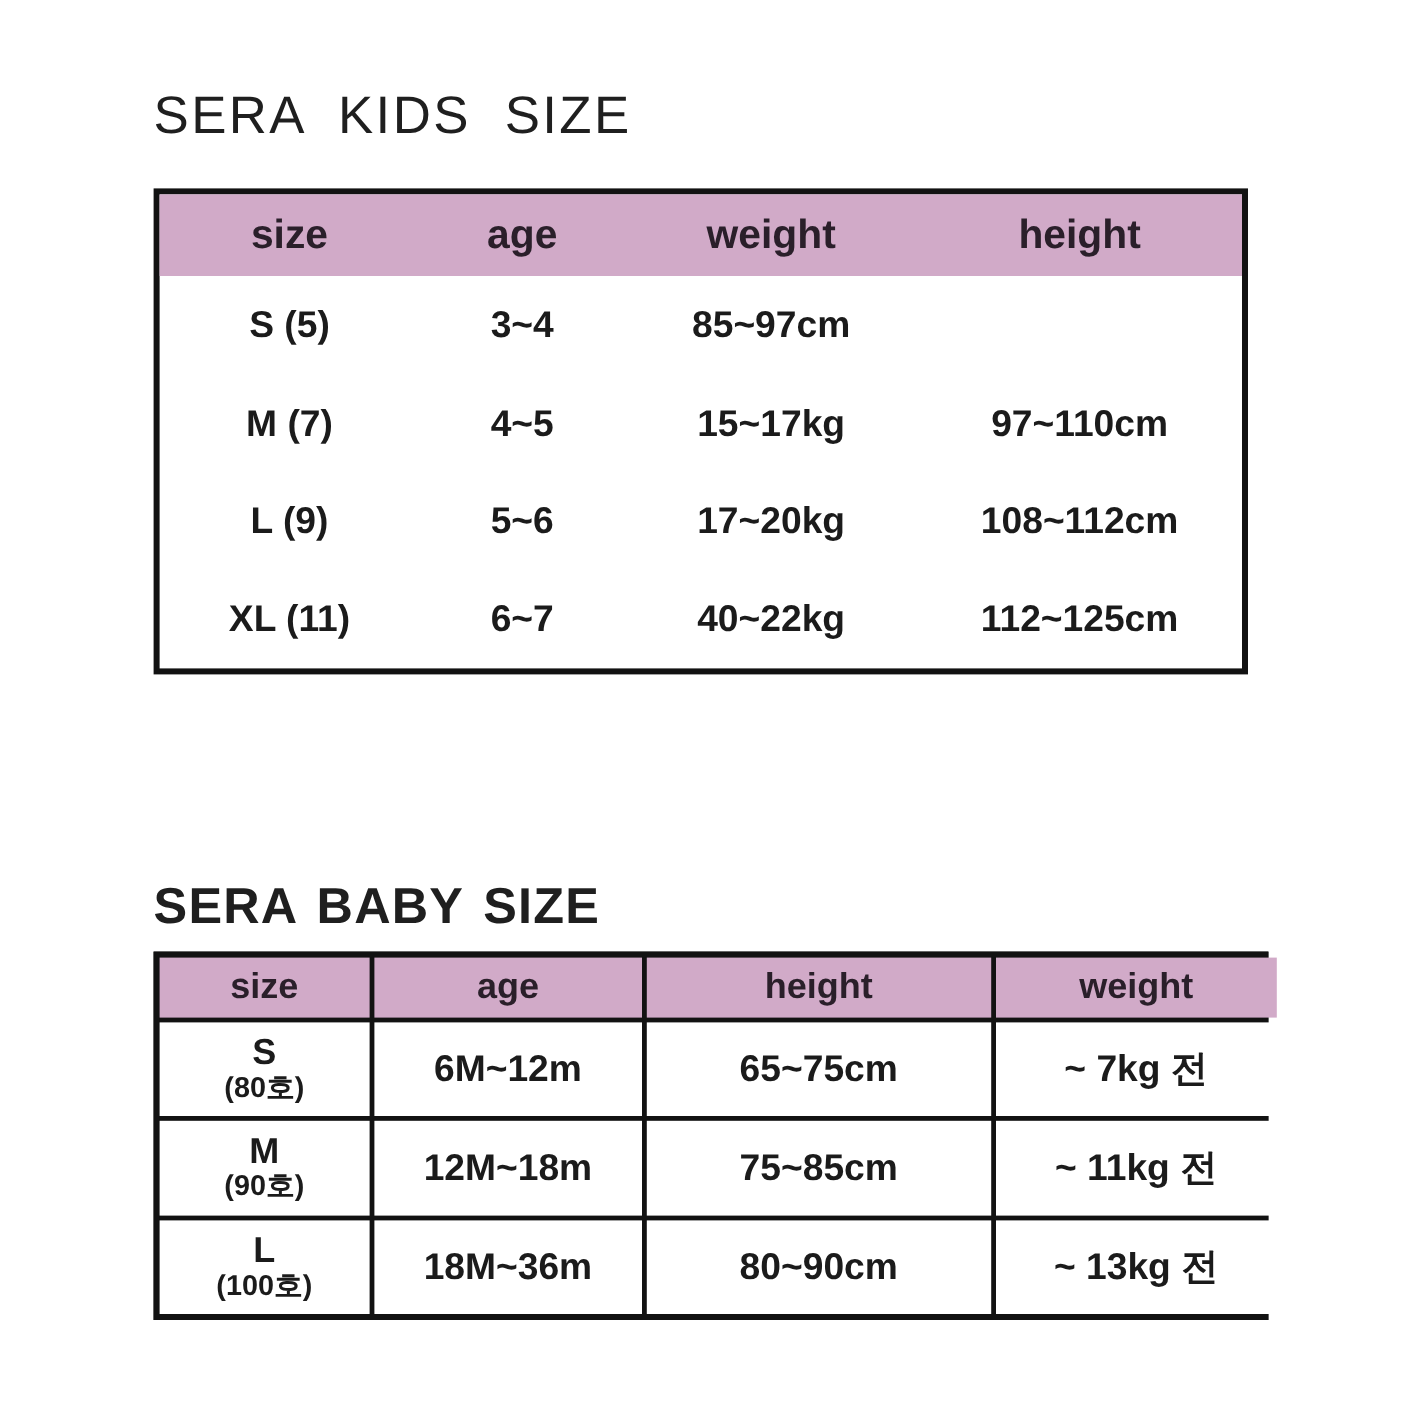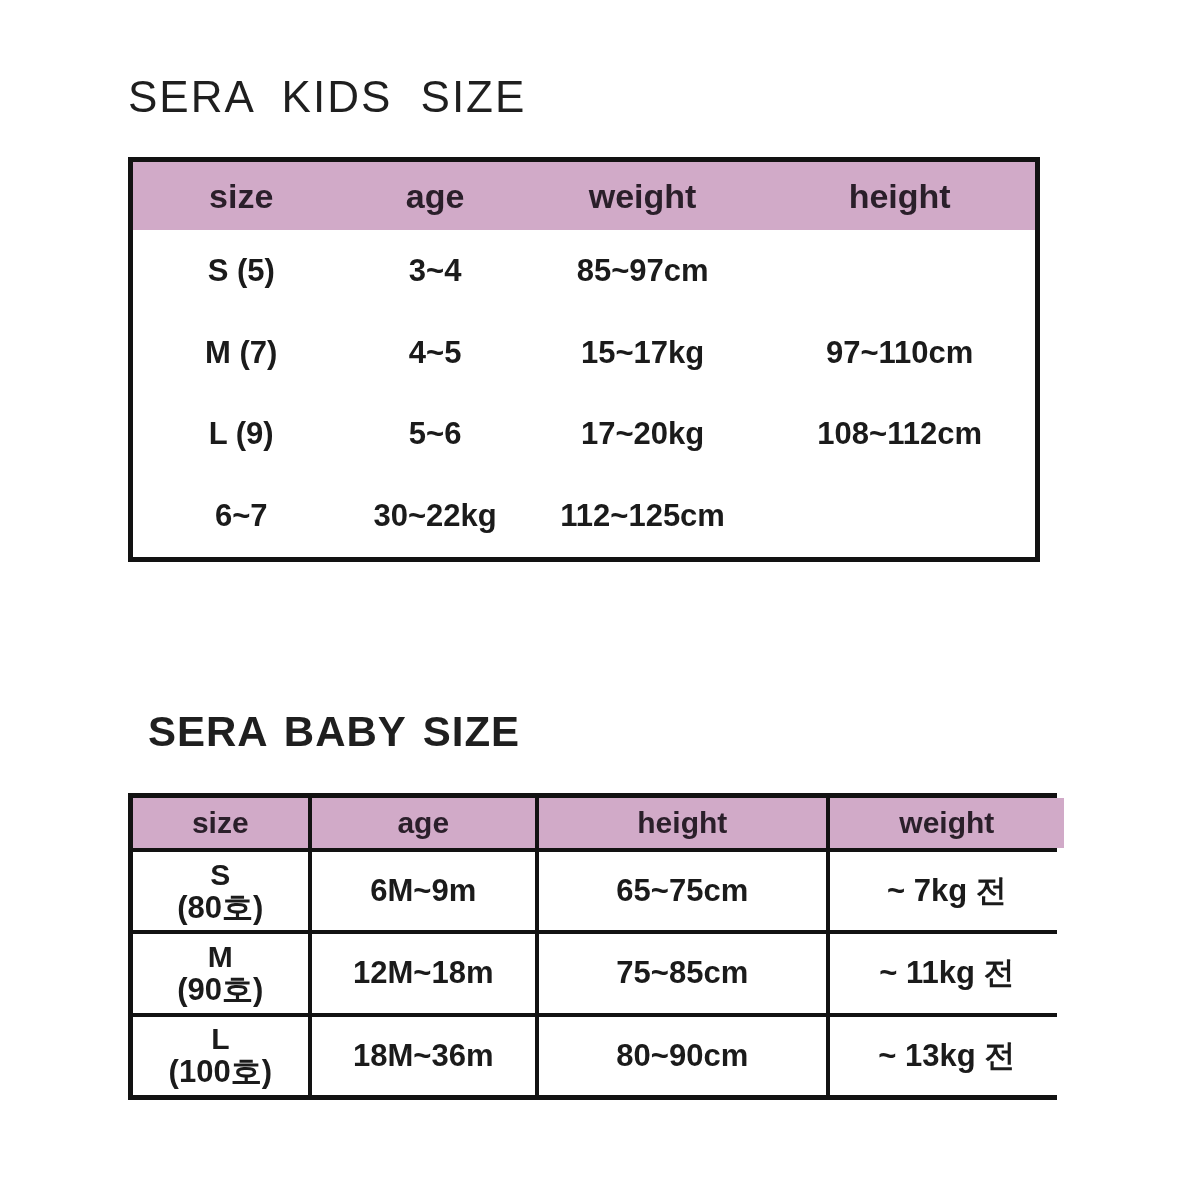--- a/index.html
+++ b/index.html
@@ -16,23 +16,23 @@
     position:absolute; left:128px; margin:0;
     color:#1f1f1f;
     font-family:"Liberation Sans", sans-serif;
   }
   .kids-title{
     top:72px;
     font-size:44px; font-weight:500;
     letter-spacing:2px; word-spacing:14px;
   }
   .baby-title{
-    top:708px;
+    top:731px;
     font-size:42px; font-weight:700;
-    letter-spacing:1px; word-spacing:4px;margin-left:20px;
+    letter-spacing:1px; word-spacing:4px;
   }
 
   
   .kids-table{
     position:absolute; left:128px; top:157px;
     width:912px; height:405px;
     border:5px solid #121212;
     box-sizing:border-box;
     background:#ffffff;
   }
@@ -89,21 +89,21 @@
     color:#2a1f2a;
   }
   .baby-val{
     font-size:31px; font-weight:600;
     color:#1b1b1b; white-space:nowrap;
   }
   .baby-size-name{
     font-size:30px; font-weight:600; line-height:1.0;
   }
   .baby-size-code{
-    font-size:31px; font-weight:600; line-height:1.0;
+    font-size:24px; font-weight:600; line-height:1.0;
     margin-top:2px;
   }
 </style>
 </head>
 <body>
 
 <div class="page">
 
   <h1 class="title kids-title">SERA KIDS SIZE</h1>
 
@@ -126,40 +126,41 @@
         <div>15~17kg</div>
         <div>97~110cm</div>
       </div>
       <div class="kids-row">
         <div>L (9)</div>
         <div>5~6</div>
         <div>17~20kg</div>
         <div>108~112cm</div>
       </div>
       <div class="kids-row">
+        <div>XL (11)</div>
         <div>6~7</div>
-        <div>30~22kg</div>
+        <div>40~22kg</div>
         <div>112~125cm</div>
       </div>
     </div>
   </div>
 
   <h2 class="title baby-title">SERA BABY SIZE</h2>
 
   <div class="baby-table">
     <div class="baby-cell baby-head">size</div>
     <div class="baby-cell baby-head">age</div>
     <div class="baby-cell baby-head">height</div>
     <div class="baby-cell baby-head">weight</div>
 
     <div class="baby-cell">
       <span class="baby-size-name">S</span>
       <span class="baby-size-code">(80호)</span>
     </div>
-    <div class="baby-cell baby-val">6M~9m</div>
+    <div class="baby-cell baby-val">6M~12m</div>
     <div class="baby-cell baby-val">65~75cm</div>
     <div class="baby-cell baby-val">~ 7kg 전</div>
 
     <div class="baby-cell">
       <span class="baby-size-name">M</span>
       <span class="baby-size-code">(90호)</span>
     </div>
     <div class="baby-cell baby-val">12M~18m</div>
     <div class="baby-cell baby-val">75~85cm</div>
     <div class="baby-cell baby-val">~ 11kg 전</div>

